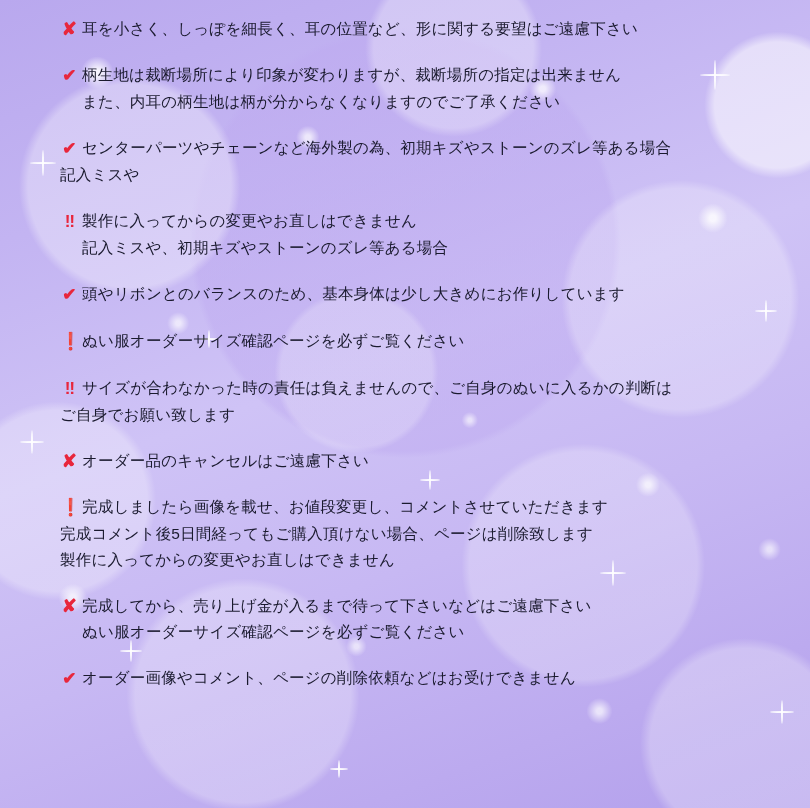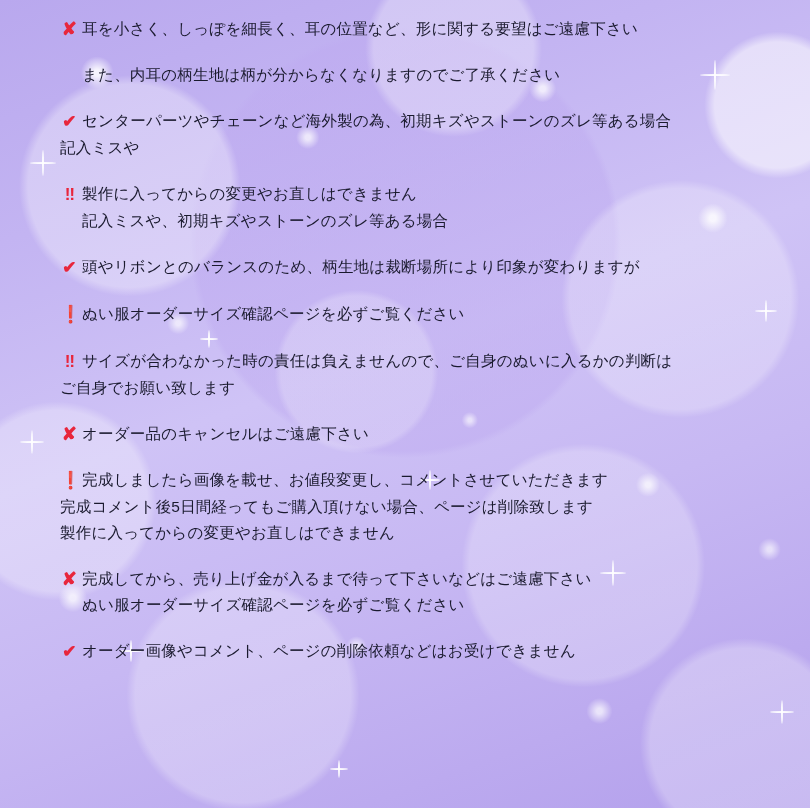--- a/index.html
+++ b/index.html
@@ -166,35 +166,36 @@
     </div>
 
   <div class="content">
 
     <div class="block">
       <div class="line"><span class="mark cross">✘</span><span class="cont">耳を小さく、しっぽを細長く、耳の位置など、形に関する要望はご遠慮下さい</span></div>
     </div>
 
 
     <div class="block">
+      <div class="line"><span class="mark check">✔</span><span class="cont">柄生地は裁断場所により印象が変わりますが、裁断場所の指定は出来ません</span></div>
       <div class="line"><span class="mark"></span><span class="cont">また、内耳の柄生地は柄が分からなくなりますのでご了承ください</span></div>
     </div>
 
     <div class="block">
       <div class="line"><span class="mark check">✔</span><span class="cont">センターパーツやチェーンなど海外製の為、初期キズやストーンのズレ等ある場合</span></div>
       <div class="line"><span class="cont">記入ミスや</span></div>
     </div>
 
     <div class="block">
       <div class="line"><span class="mark dbang">‼</span><span class="cont">製作に入ってからの変更やお直しはできません</span></div>
       <div class="line"><span class="mark"></span><span class="cont">記入ミスや、初期キズやストーンのズレ等ある場合</span></div>
     </div>
 
     <div class="block">
-      <div class="line"><span class="mark check">✔</span><span class="cont">頭やリボンとのバランスのため、柄生地は裁断場所により印象が変わりますが</span></div>
+      <div class="line"><span class="mark check">✔</span><span class="cont">頭やリボンとのバランスのため、基本身体は少し大きめにお作りしています</span></div>
     </div>
 
     <div class="block">
       <div class="line"><span class="mark bang">❗</span><span class="cont">ぬい服オーダーサイズ確認ページを必ずご覧ください</span></div>
     </div>
 
     <div class="block">
       <div class="line"><span class="mark dbang">‼</span><span class="cont">サイズが合わなかった時の責任は負えませんので、ご自身のぬいに入るかの判断は</span></div>
       <div class="line"><span class="cont">ご自身でお願い致します</span></div>
     </div>

